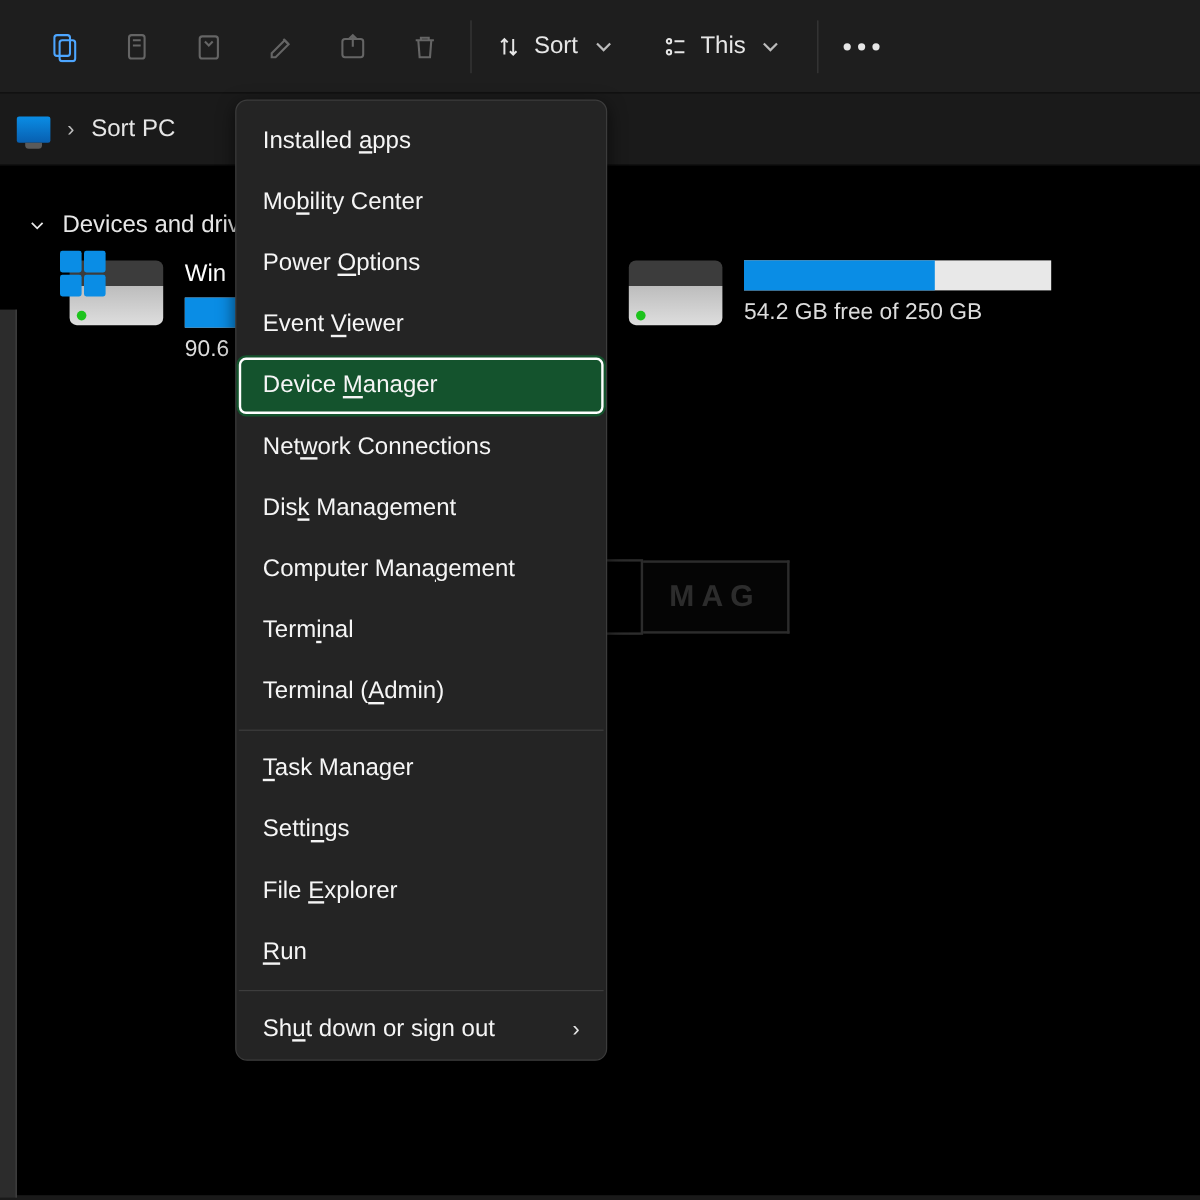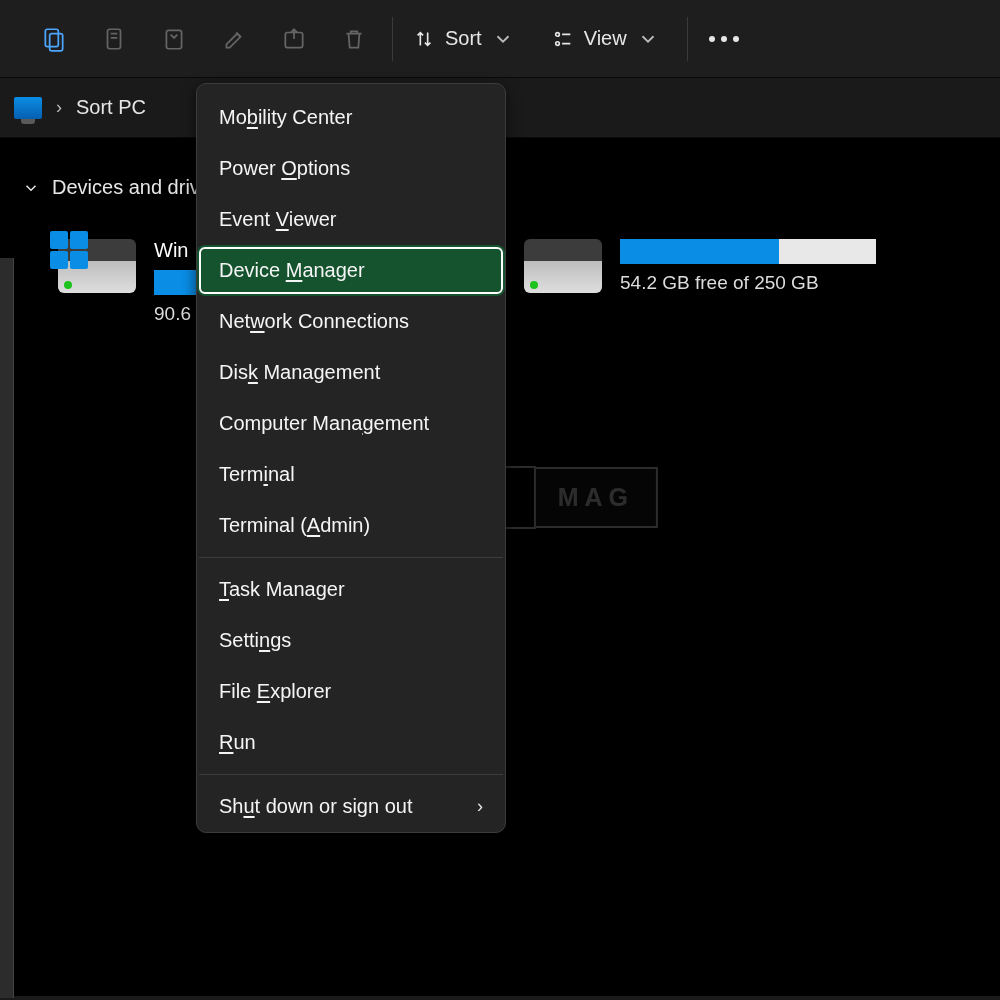--- a/index.html
+++ b/index.html
@@ -57,21 +57,21 @@
     position: absolute;
     top: 38px; left: 22px; right: 18px;
   }
   .section-header {
     display: flex; align-items: center; gap: 12px;
     color: #e6e6e6; font-size: 20px; cursor: pointer; user-select:none;
   }
   .section-header svg { width: 18px; height: 18px; }
   
   .drives {
-    display: flex; gap: 46px; margin-top: 40px; margin-left: 36px;
+    display: flex; gap: 46px; margin-top: 18px; margin-left: 36px;
   }
   .drive {
     display: flex; align-items: flex-start; gap: 18px; width: 420px;
   }
   .drive-icon {
     width: 78px; height: 54px;
     background: linear-gradient(#3c3c3c 0%, #3c3c3c 40%, #bdbdbd 40%, #dedede 100%);
     border-radius: 6px; position: relative; flex-shrink:0;
   }
   .drive-icon::after { content:""; position:absolute; bottom:4px; left:6px; width:8px; height:8px; background:#1dc31d; border-radius:50%; }
@@ -172,21 +172,21 @@
         <path d="M6 9l6 6 6-6"></path>
       </svg>
   </div>
 
   <div class="toolbar-cmd" style="margin-left:14px">
     <svg viewBox="0 0 24 24" fill="none" stroke="#e6e6e6" stroke-width="1.8">
         <circle cx="6" cy="7" r="2"></circle>
         <circle cx="6" cy="17" r="2"></circle>
         <path d="M11 7h9M11 17h9"></path>
       </svg>
-    <span>View</span>
+    <span>This</span>
     <svg class="chev-down" viewBox="0 0 24 24" fill="none" stroke="#bbb" stroke-width="2">
         <path d="M6 9l6 6 6-6"></path>
       </svg>
   </div>
 
   <div class="toolbar-sep" style="margin-left:16px"></div>
 
   <div class="more-btn">
     <div class="more-dots">
         <span></span>
@@ -246,20 +246,23 @@
   </div>
 </div>
 
 <div class="wm">
   <div class="wm-left">GEEKER</div>
   <div class="wm-right">MAG</div>
 </div>
 
 <div class="ctx" id="ctx">
     <div class="ctx-item">
+      <span>Installed <span class="ul">a</span>pps</span>
+    </div>
+    <div class="ctx-item">
       <span>Mo<span class="ul">b</span>ility Center</span>
     </div>
     <div class="ctx-item">
       <span>Power <span class="ul">O</span>ptions</span>
     </div>
     <div class="ctx-item">
       <span>Event <span class="ul">V</span>iewer</span>
     </div>
     <div class="ctx-item focused">
       <span>Device <span class="ul">M</span>anager</span>

